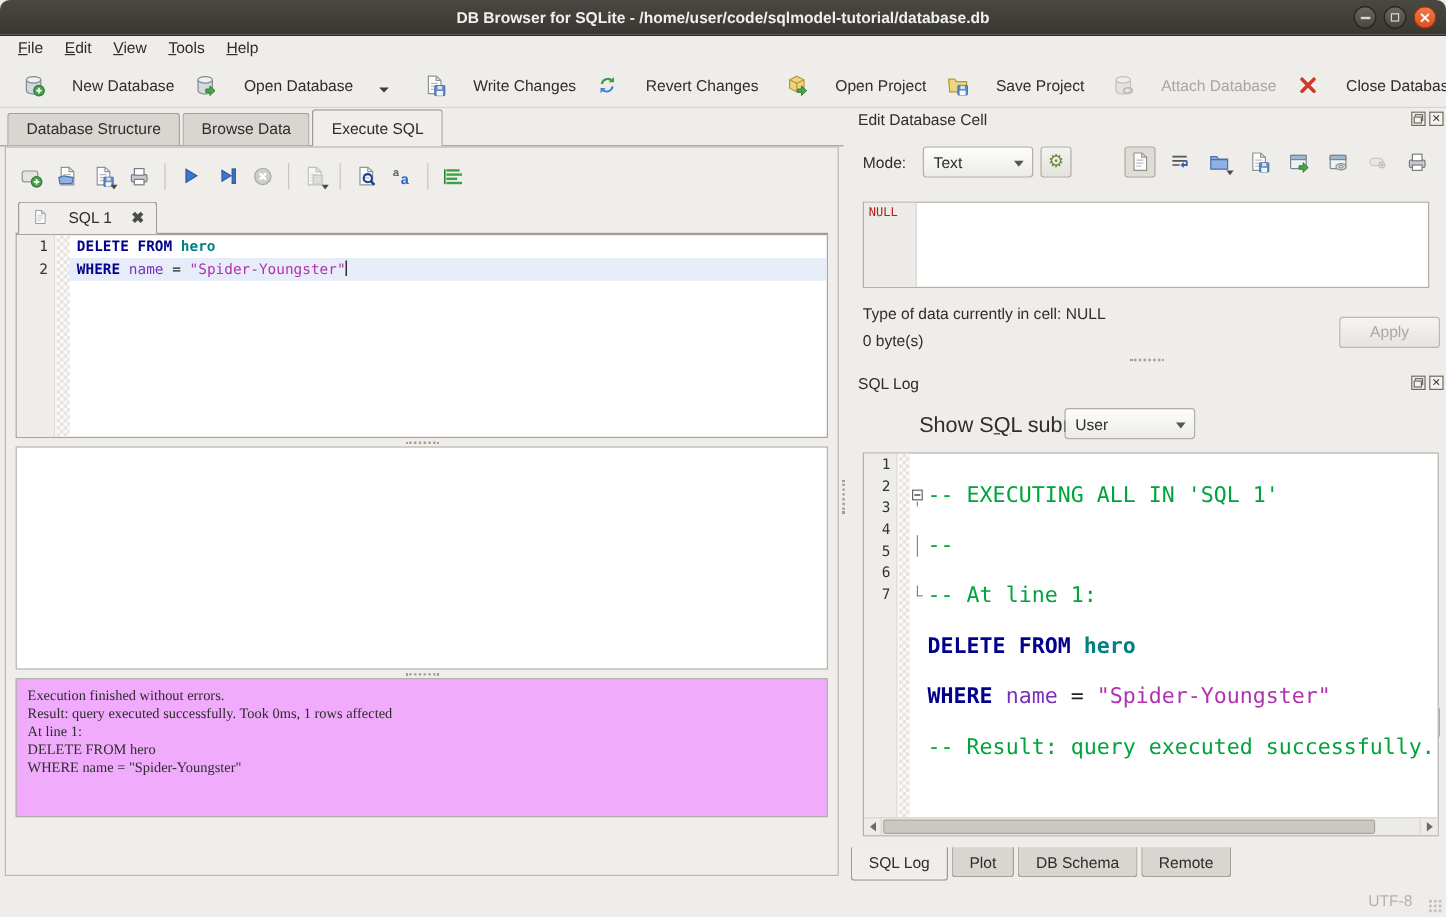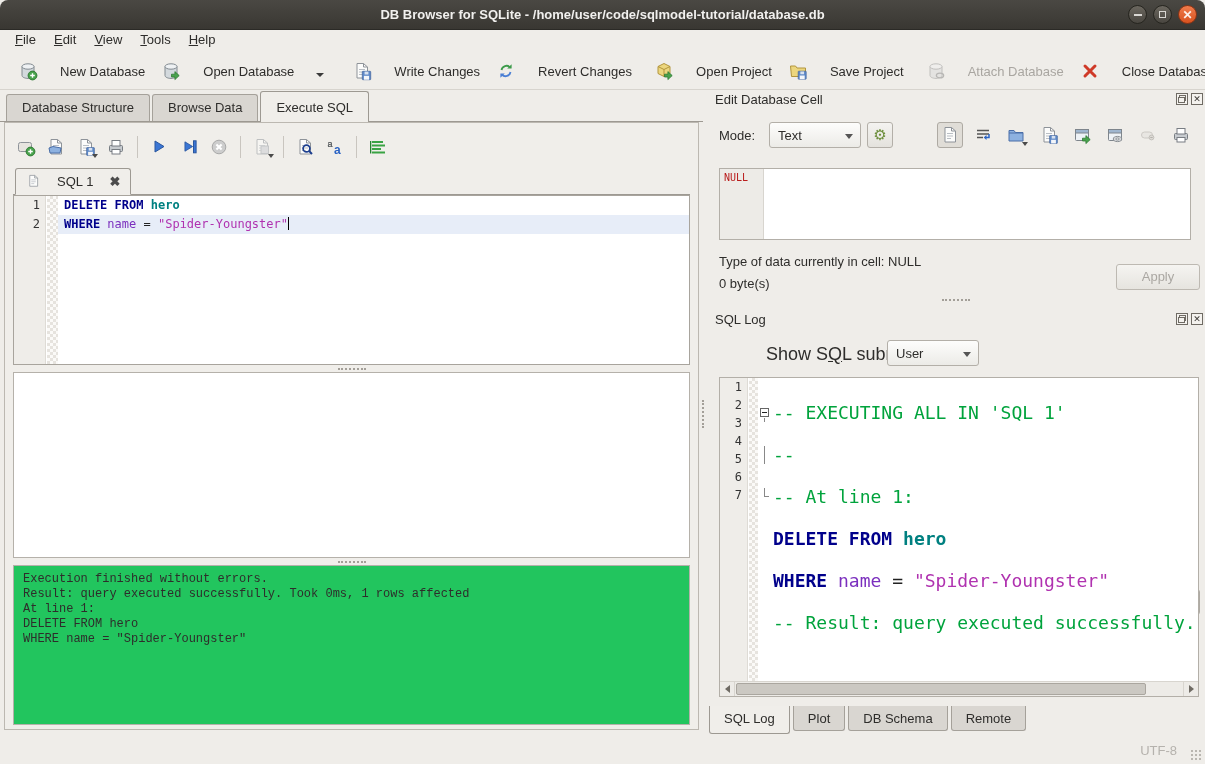--- a/index.html
+++ b/index.html
@@ -87,22 +87,22 @@
   .tk[data-cls="str"] { color:var(--clr-string,#b032b0); }
   .tk[data-cls="cmt"] { color:var(--clr-comment,#00a33c); }
   .tk[data-cls="pl"]  { color:#222; }
   .cursor { display:inline-block; width:1px; height:13px; background:#000; vertical-align:-2px; }
 
   .hsplit { height:7px; display:flex; align-items:center; justify-content:center; }
   .hsplit .dots { width:28px; border-top:2px dotted #a39f98; }
 
   .grid-pane { height:186px; border:1px solid #b5b1aa; background:#fff; }
 
-  .msg-pane { height:160px; border:1px solid #b5b1aa; background:#22c55e; padding:6px 9px;
-    font-family:Liberation Mono, monospace; font-size:12px; line-height:15px; white-space:pre; }
+  .msg-pane { height:116px; border:1px solid #b5b1aa; background:#f0abfc; padding:6px 9px;
+    font-family:Liberation Serif, serif; font-size:12px; line-height:15px; white-space:pre; }
 
   
   .vsplit { position:absolute; left:699px; top:90px; width:8px; height:647px;
     display:flex; align-items:center; justify-content:center; }
   .vsplit .dots { height:28px; border-left:2px dotted #a39f98; }
 
   
   .right-region { position:absolute; left:707px; top:90px; width:498px; height:647px; }
   .dock-header { position:absolute; left:0; width:498px; height:20px; }
   .dock-title { position:absolute; left:8px; top:2px; font-size:13px; }
@@ -135,21 +135,21 @@
   .size-info { position:absolute; left:12px; top:186px; font-size:13px; }
   .btn { position:absolute; height:26px; border:1px solid #bdb9b2; border-radius:3px;
     background:linear-gradient(#f5f4f1,#e6e4df); font-size:13px; text-align:center; }
   .apply-btn { left:409px; top:174px; width:84px; line-height:24px; color:#aaa7a2; }
   .clear-btn { left:409px; top:251px; width:84px; line-height:24px; color:#2e2d2b; border-color:#aeaaa3; }
 
   .rsplit1 { position:absolute; left:0; top:206px; width:498px; }
   .sqllog-header { top:220px; }
   .filter-row { position:absolute; left:0; top:248px; width:498px; height:32px; }
   .filter-label { position:absolute; left:12px; top:6px; font-size:18px;margin-left:47px; }
-  .combo-user { left:180px; top:2px; width:92px; }
+  .combo-user { left:180px; top:2px; width:109px; }
 
   
   .log-box { position:absolute; left:12px; top:287px; width:480px; height:320px;
     border:1px solid #b3afa8; background:#fff; overflow:hidden; }
   .log-gutter { position:absolute; left:0; top:0; bottom:15px; width:28px; background:#efede9;
     border-right:1px solid #dedbd5; font-family:"DejaVu Sans Mono", monospace; font-size:12px; color:#333; }
   .log-gutter .num { height:18px; line-height:18px; text-align:right; padding-right:5px; }
   .log-checker { position:absolute; left:29px; top:0; bottom:15px; width:9px;
     background-image:linear-gradient(45deg,#e6e3de 25%,transparent 25%,transparent 75%,#e6e3de 75%),
                      linear-gradient(45deg,#e6e3de 25%,transparent 25%,transparent 75%,#e6e3de 75%);

